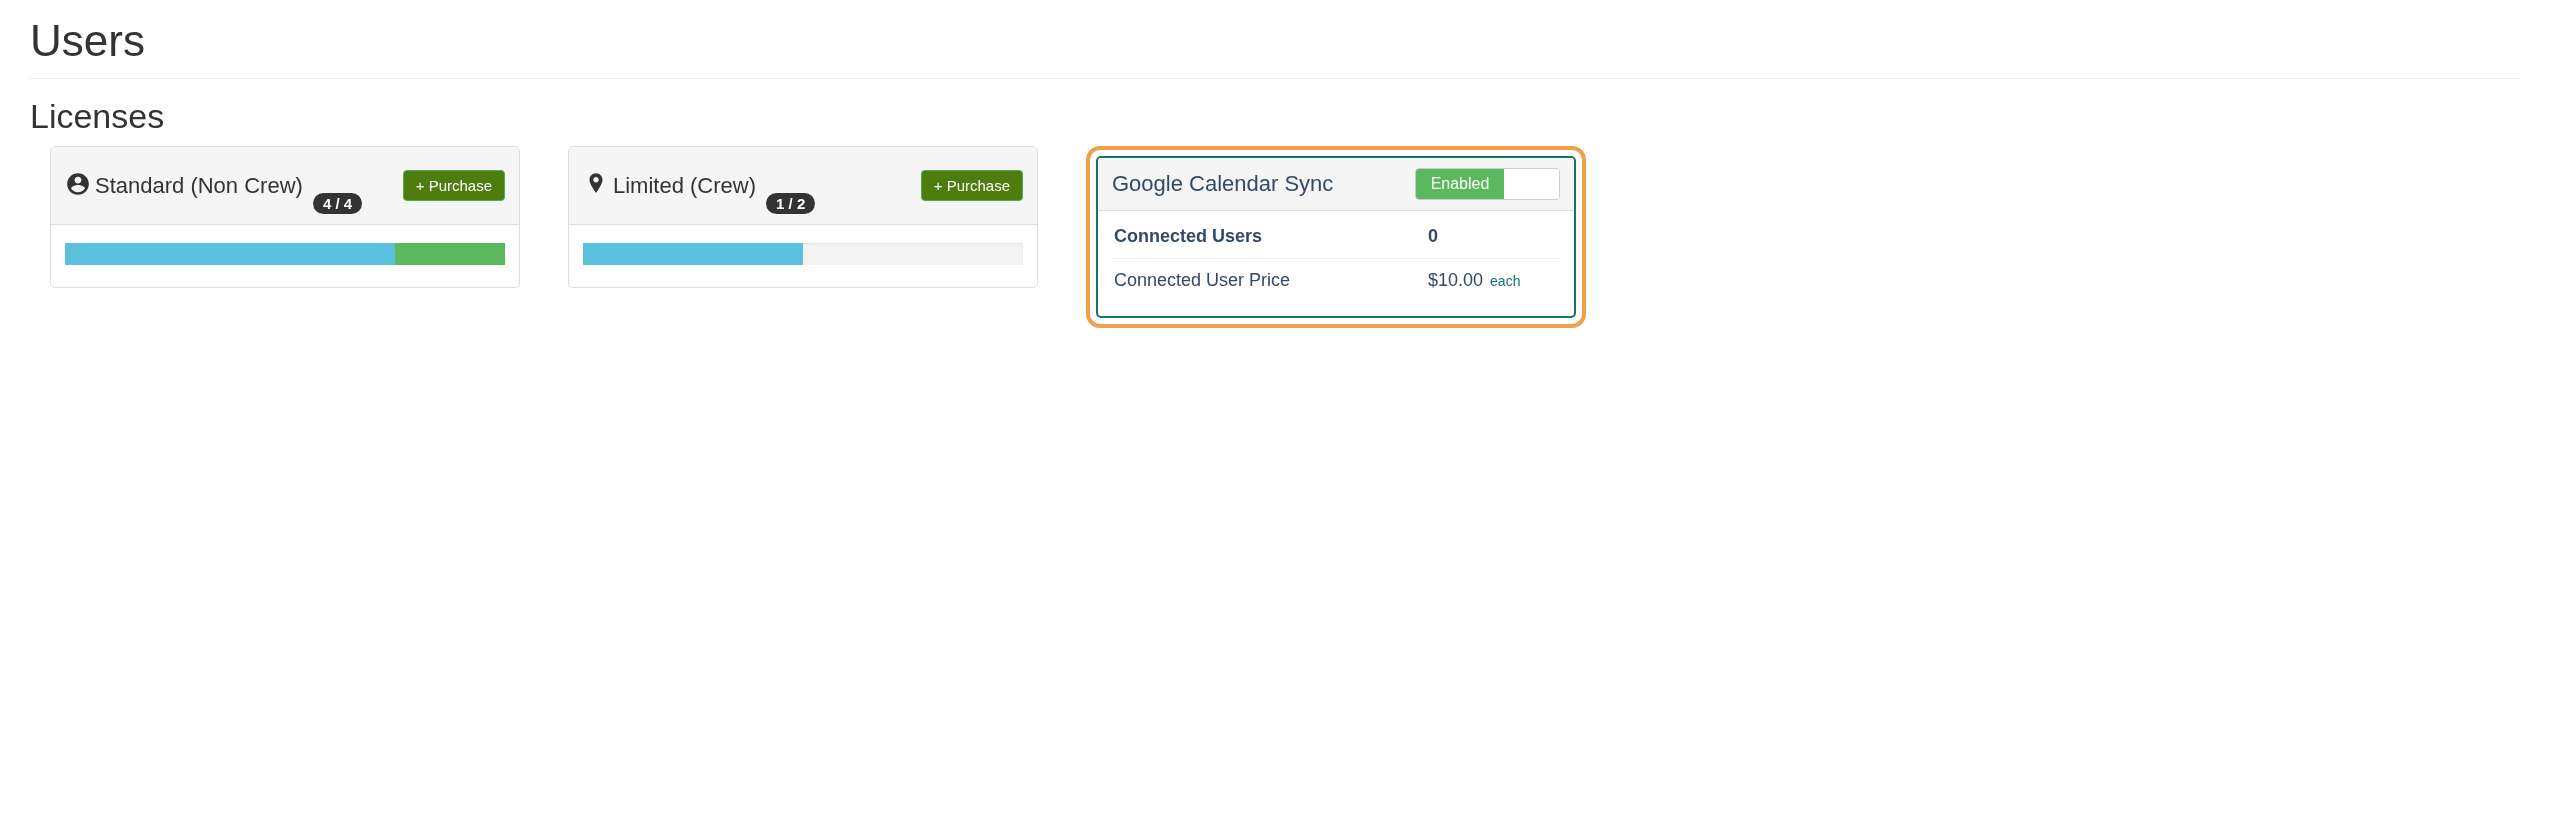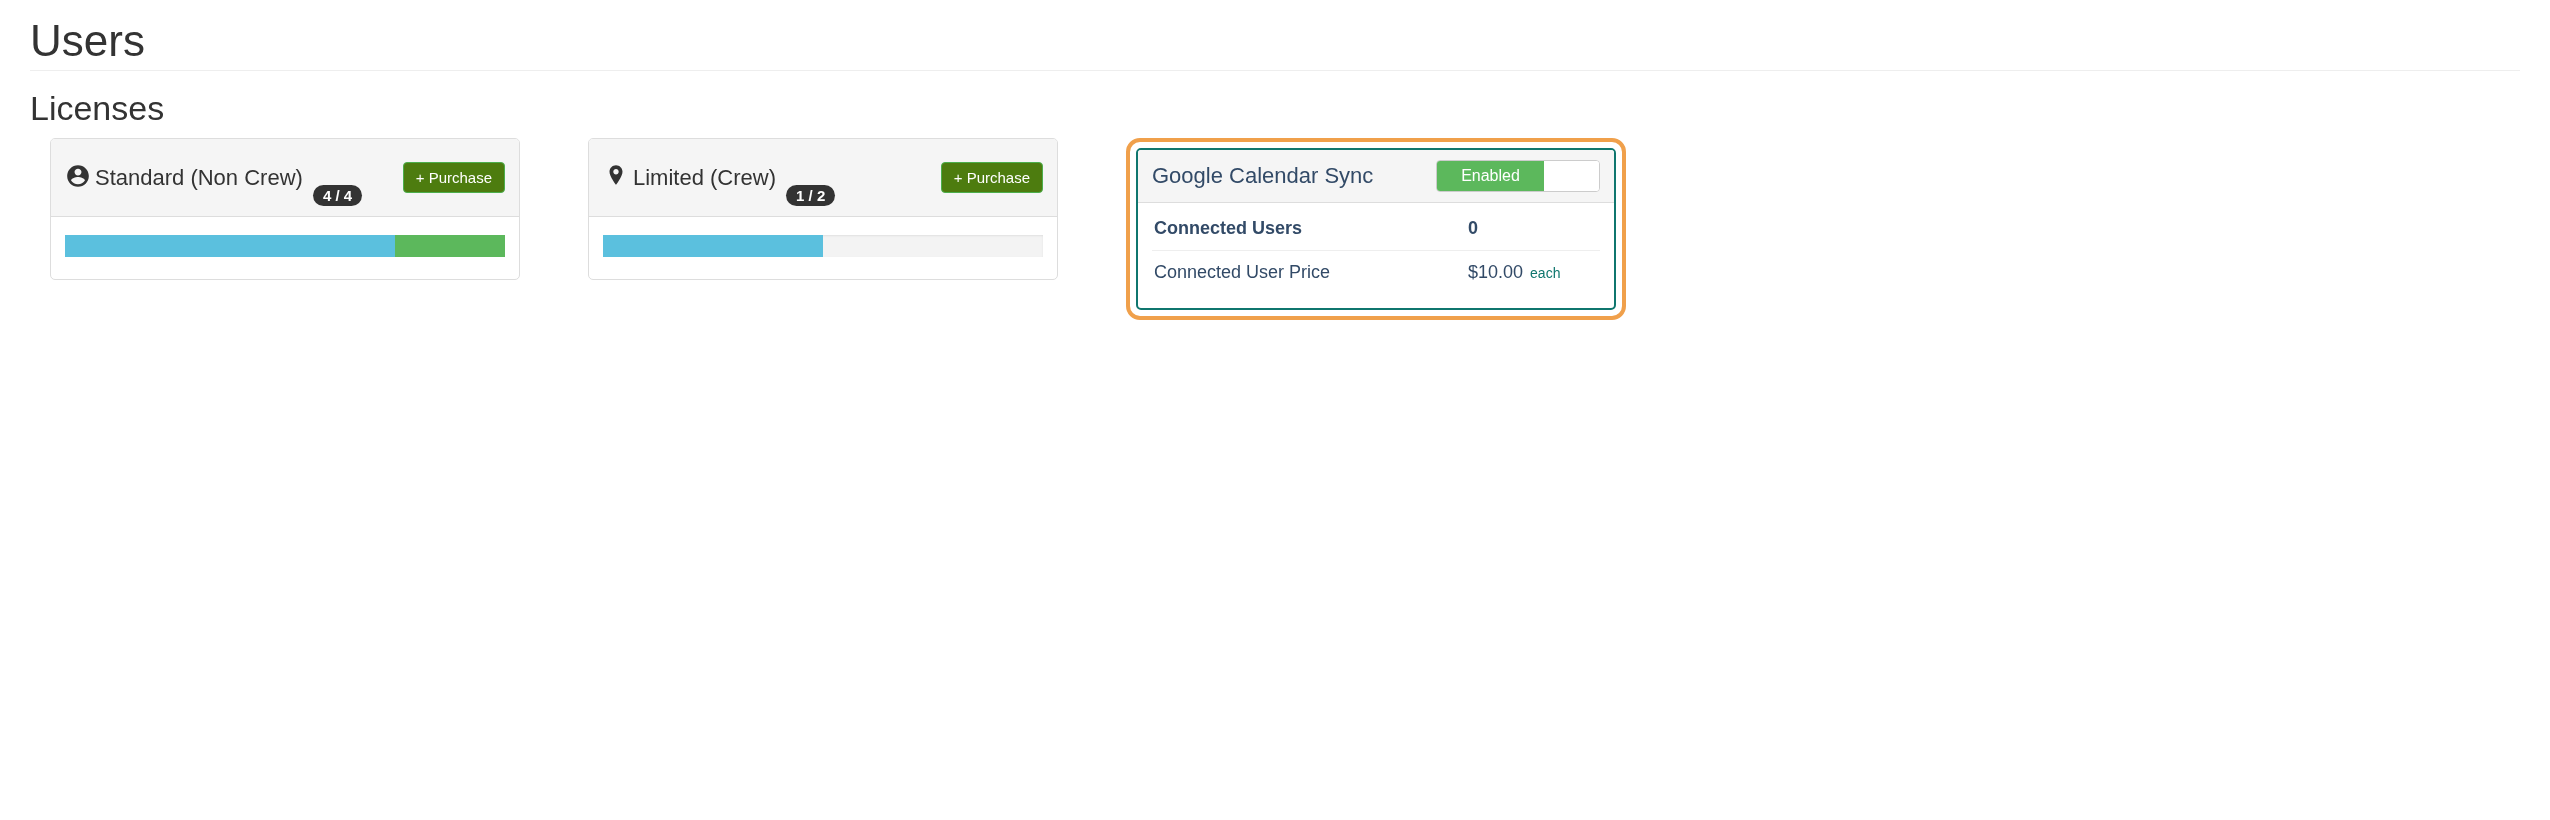--- a/index.html
+++ b/index.html
@@ -10,36 +10,36 @@
     body {
       font-family: -apple-system, BlinkMacSystemFont, "Segoe UI", Helvetica, Arial, sans-serif;
       background: #fff;
       color: #333;
       padding: 16px 30px;
     }
     .page-title {
       font-size: 44px;
       font-weight: 400;
       color: #333;
-      margin-bottom: 4px;
+      margin-bottom: 12px;
     }
     .divider {
       border: none;
       border-top: 1px solid #eee;
       margin-bottom: 18px;
     }
     .section-title {
       font-size: 34px;
       font-weight: 400;
       color: #333;
       margin-bottom: 10px;
     }
     .cards-row {
       display: flex;
-      gap: 68px;
+      gap: 48px;
       align-items: flex-start;
       padding-left: 20px;
     }
     .card {
       border: 1px solid #ddd;
       border-radius: 5px;
       background: #fff;
       width: 470px;
       overflow: hidden;
     }
@@ -131,21 +131,21 @@
       align-items: center;
       justify-content: space-between;
     }
     .sync-title {
       font-size: 22px;
       color: #324a67;
       font-weight: 400;
     }
     .toggle {
       display: flex;
-      width: 164px;
+      width: 145px;
       height: 32px;
       border: 1px solid #ccc;
       border-radius: 4px;
       overflow: hidden;
       cursor: pointer;
       background: #fff;
     }
     .toggle-on {
       background: #5cb85c;
       color: #fff;

